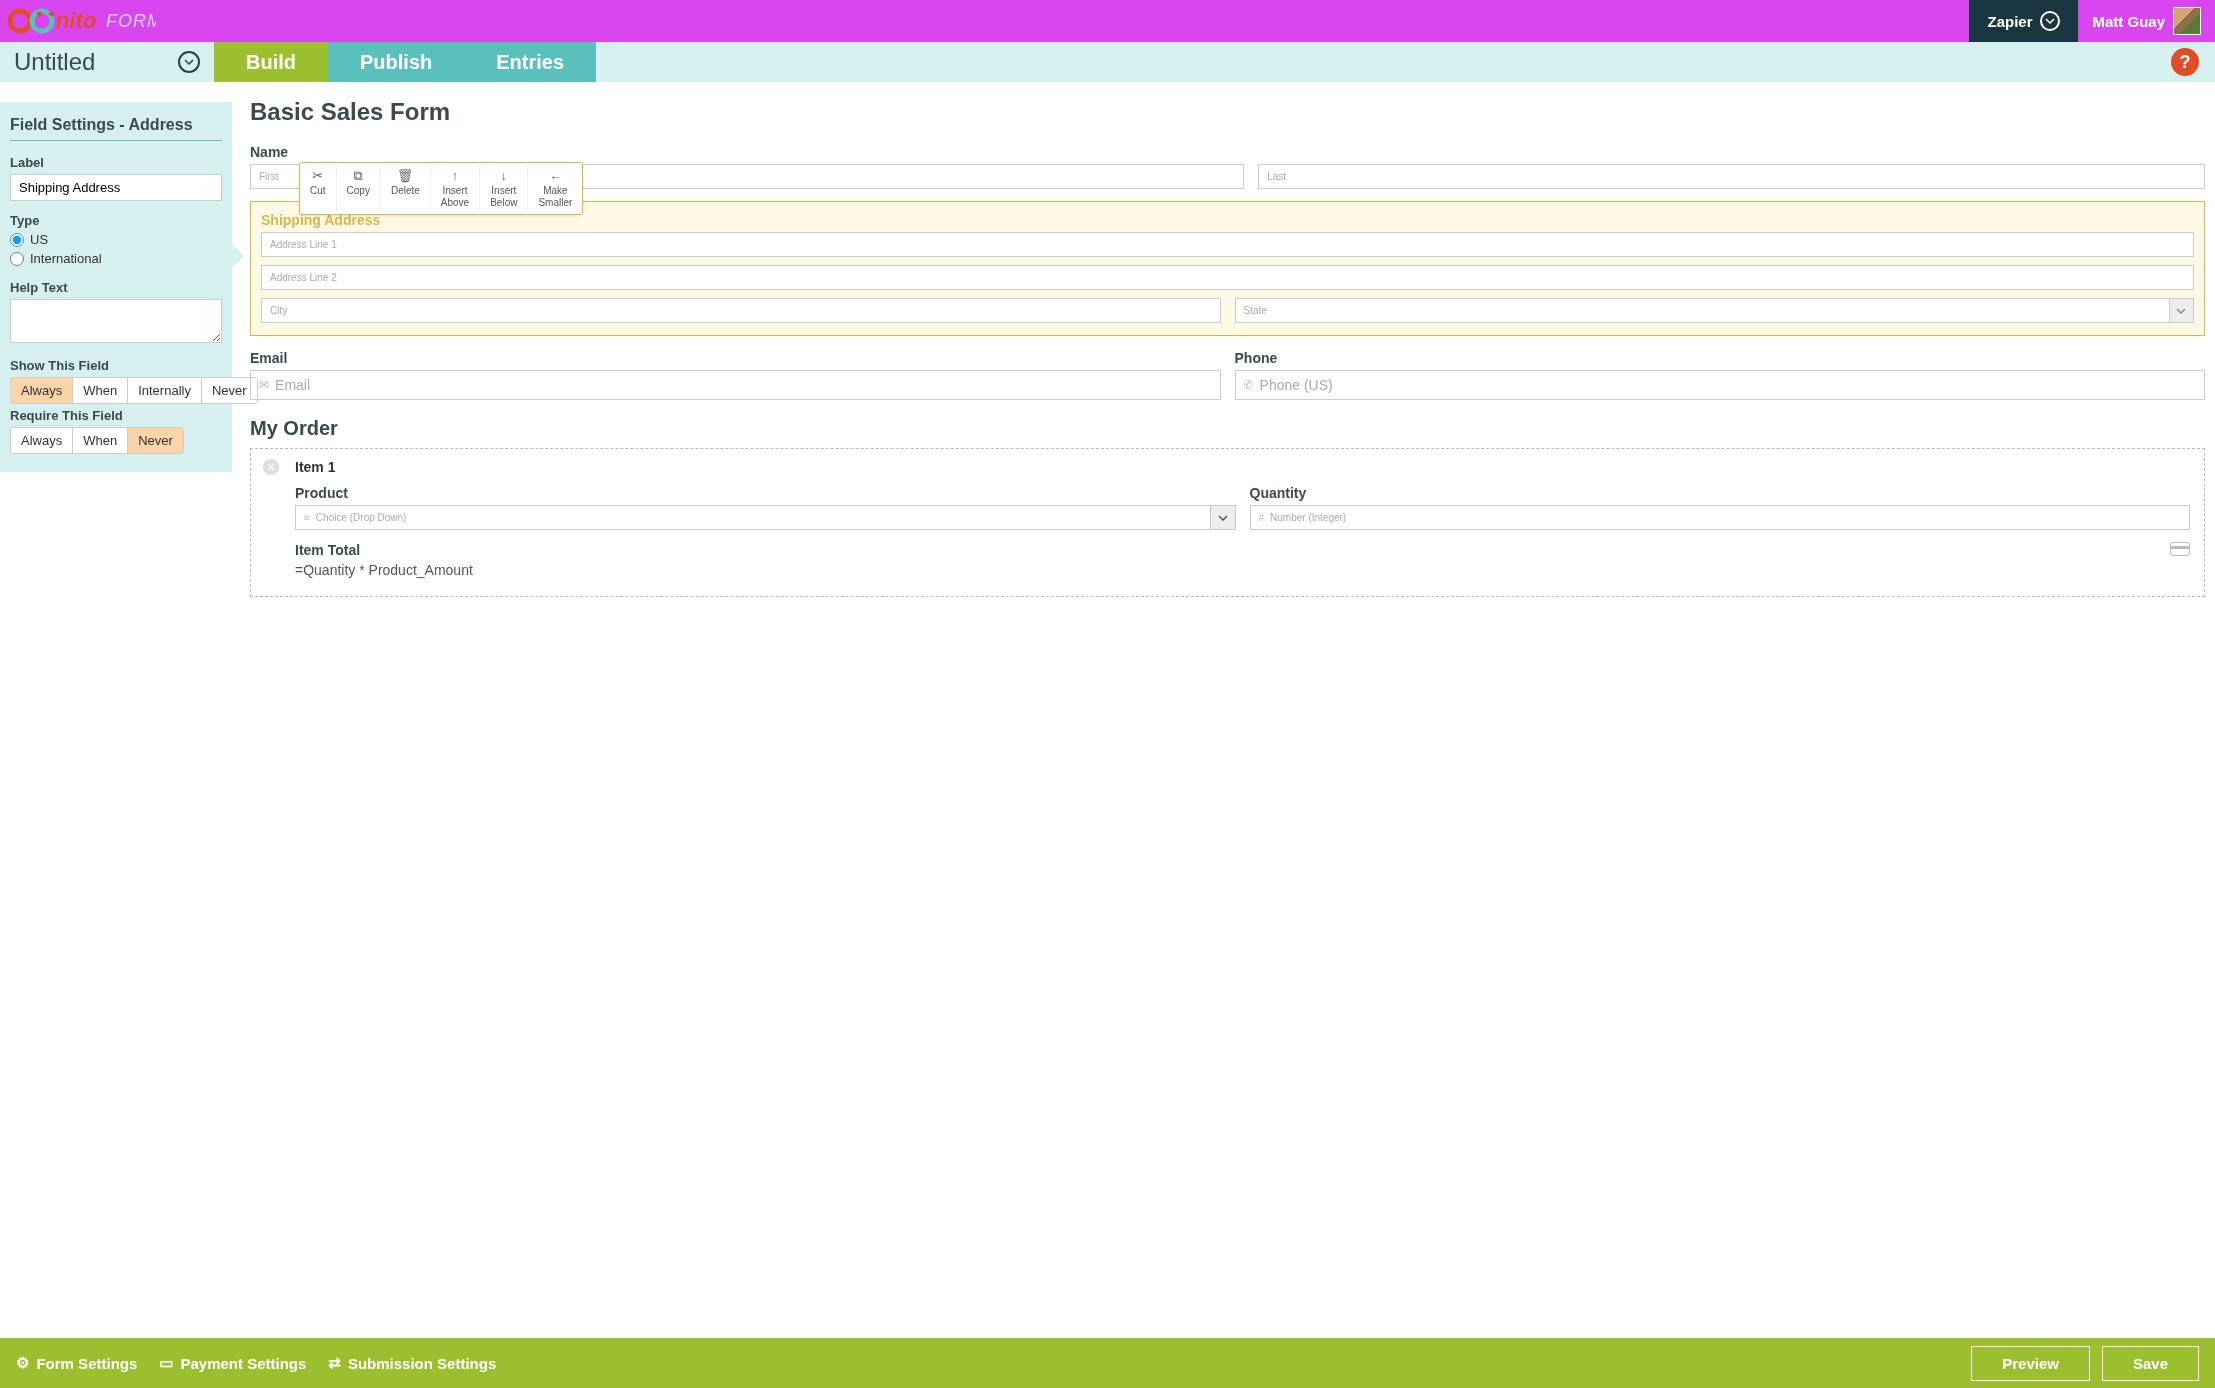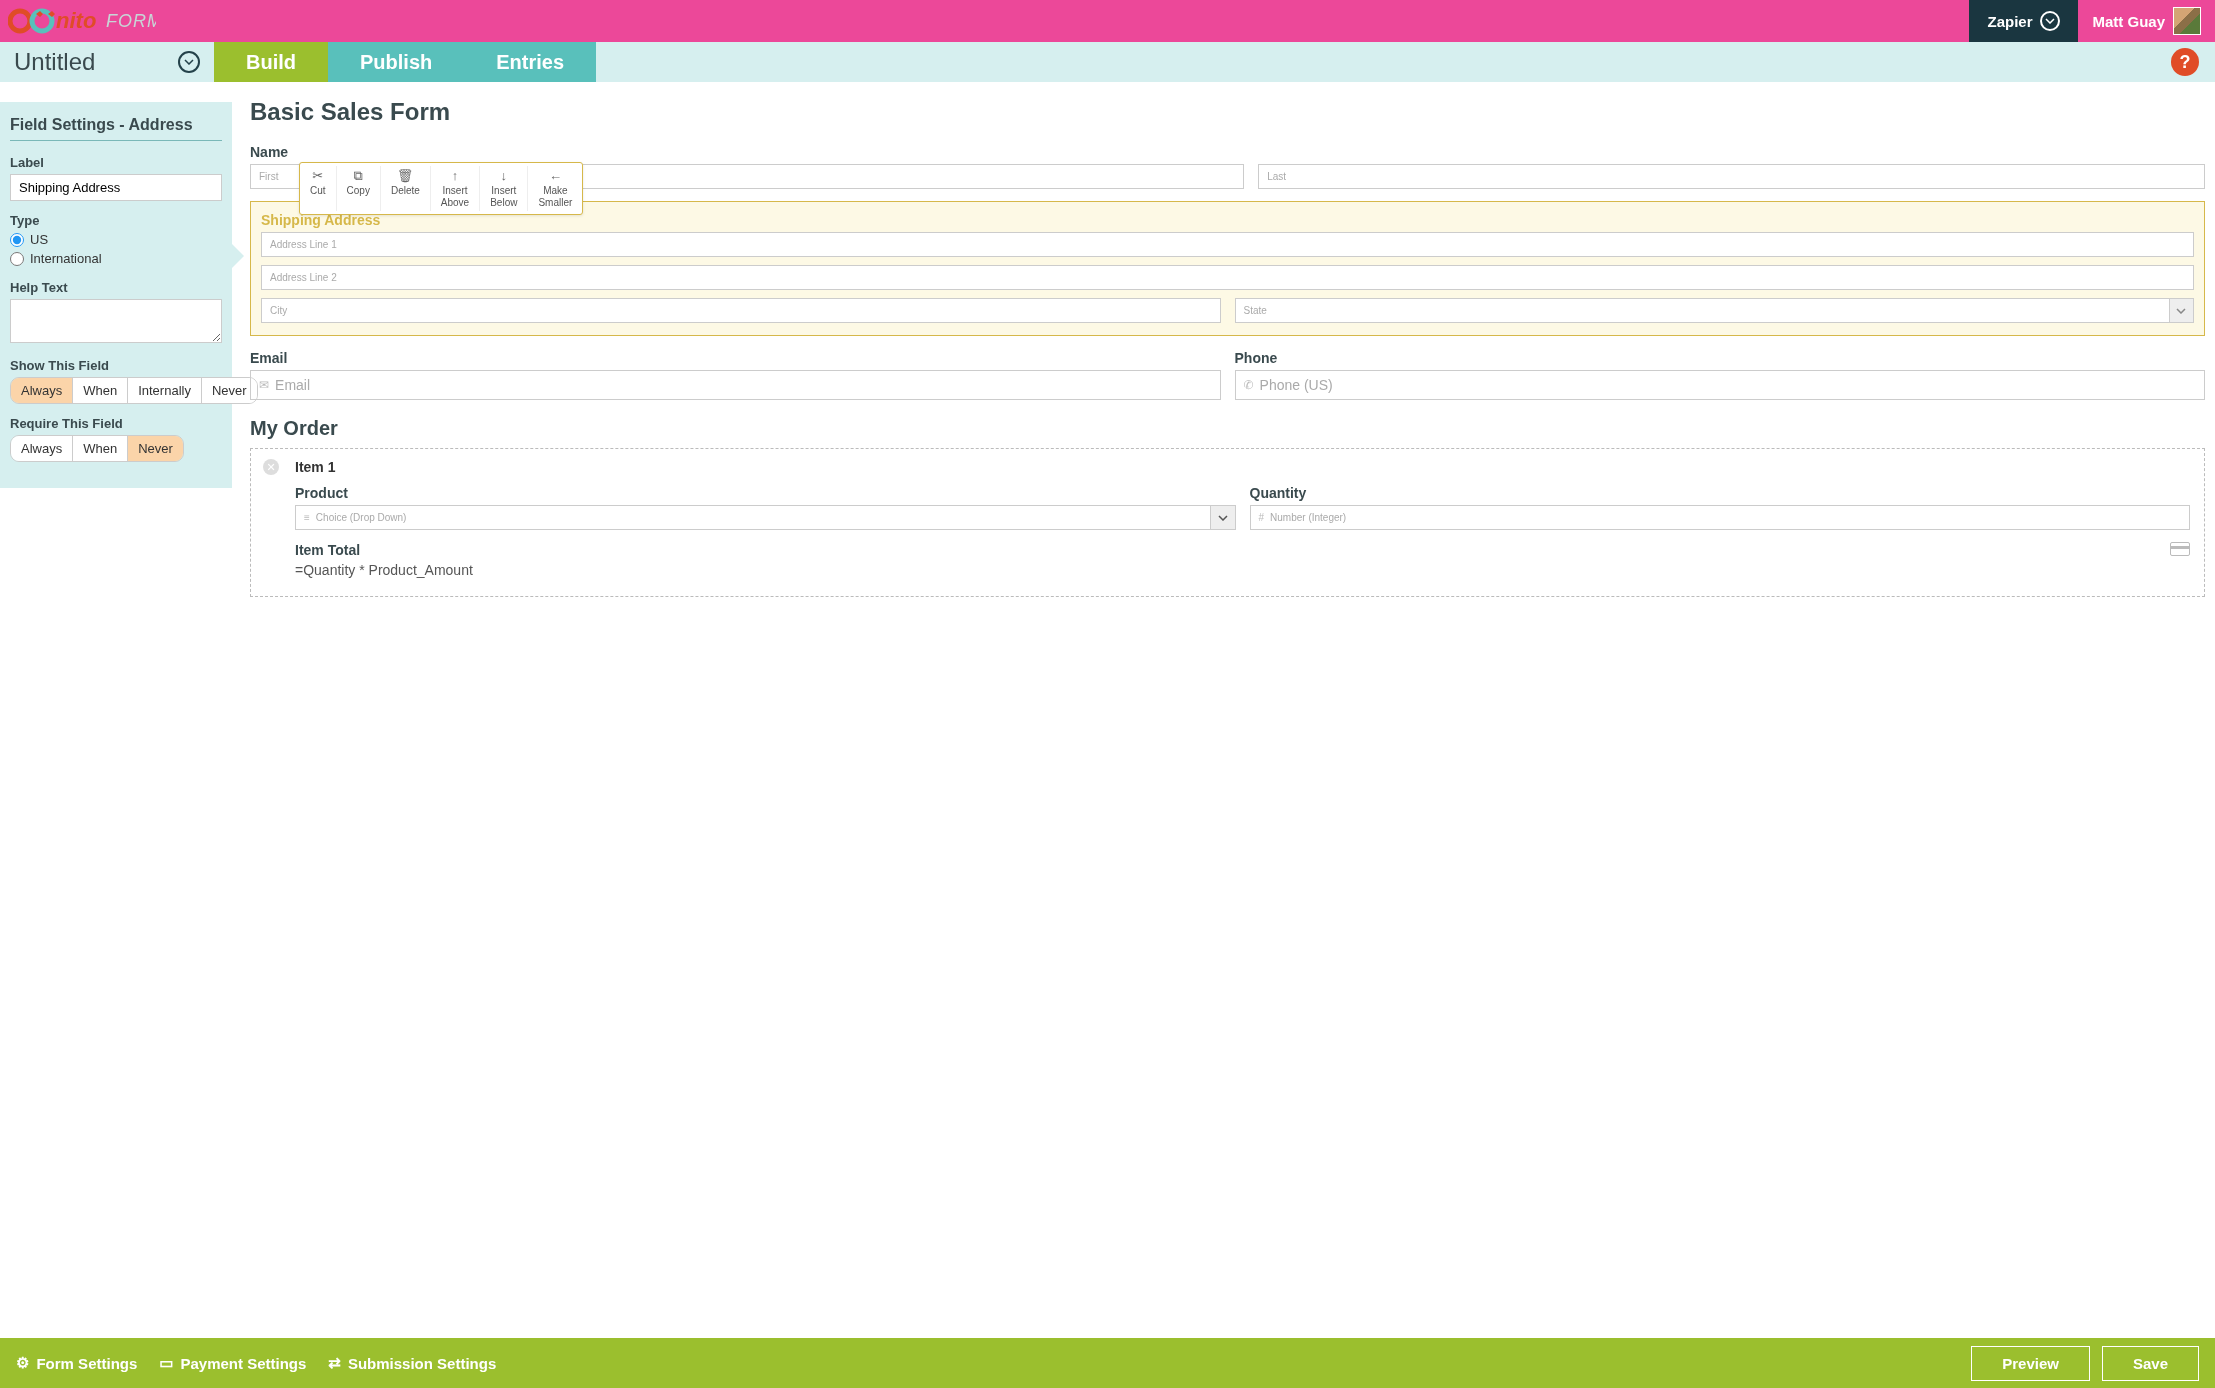--- a/index.html
+++ b/index.html
@@ -1,19 +1,19 @@
 <!DOCTYPE html>
 <html><head>
 <meta charset="utf-8">
 <style>
 * { margin: 0; padding: 0; box-sizing: border-box; }
 body { font-family: Arial, Helvetica, sans-serif; font-size: 14px; color: #333; background: #fff; }
 
 
-.header { background: #ec4899; height: 42px; display: flex; align-items: center; justify-content: space-between; padding: 0; }
+.header { background: #d946ef; height: 42px; display: flex; align-items: center; justify-content: space-between; padding: 0; }
 .logo { display: flex; align-items: center; padding-left: 8px; }
 .header-right { display: flex; align-items: center; height: 100%; }
 .zapier-btn { background: #1a3640; color: #fff; padding: 0 18px; height: 100%; display: flex; align-items: center; gap: 8px; font-size: 15px; font-weight: bold; }
 .zapier-btn .circle-chev { width: 20px; height: 20px; border: 2px solid #fff; border-radius: 50%; display: flex; align-items: center; justify-content: center; }
 .user-btn { color: #fff; padding: 0 14px; height: 100%; display: flex; align-items: center; gap: 8px; font-size: 15px; font-weight: bold; }
 .avatar { width: 28px; height: 28px; background: linear-gradient(135deg, #d4a574 40%, #8b6f47 40%, #8b6f47 60%, #5a7a3a 60%); border: 1px solid #fff; }
 
 
 .subheader { background: #d6efef; height: 40px; display: flex; align-items: stretch; }
 .form-title-area { display: flex; align-items: center; gap: 12px; padding: 0 14px; width: 214px; justify-content: space-between; }
@@ -32,21 +32,21 @@
 
 .sidebar { width: 232px; background: #d6efef; padding: 14px 10px; margin-top: 20px; height: fit-content; position: relative; }
 .sidebar::after { content: ''; position: absolute; right: -12px; top: 142px; border-left: 12px solid #d6efef; border-top: 12px solid transparent; border-bottom: 12px solid transparent; }
 .sidebar-title { font-size: 16px; font-weight: bold; color: #3a4a4e; border-bottom: 1px solid #7ab8b8; padding-bottom: 6px; margin-bottom: 14px; font-family: 'Arial Narrow', Arial, sans-serif; }
 .sidebar-label { font-size: 13px; font-weight: bold; color: #3a4a4e; margin-bottom: 4px; font-family: 'Arial Narrow', Arial, sans-serif; }
 .sidebar-input { width: 100%; padding: 5px 8px; border: 1px solid #ccc; font-size: 13px; margin-bottom: 12px; }
 .sidebar-textarea { width: 100%; padding: 5px 8px; border: 1px solid #ccc; font-size: 13px; margin-bottom: 12px; height: 44px; resize: vertical; }
 .radio-group { margin-bottom: 14px; }
 .radio-item { display: flex; align-items: center; gap: 6px; margin-bottom: 4px; font-size: 13px; }
 .radio-item input[type="radio"] { width: 14px; height: 14px; accent-color: #2196f3; }
-.btn-group { display: flex; border: 1px solid #ccc; border-radius: 9px; overflow: hidden; width: fit-content; margin-bottom: 12px; }
+.btn-group { display: flex; border: 1px solid #ccc; border-radius: 3px; overflow: hidden; width: fit-content; margin-bottom: 4px; }
 .btn-seg { padding: 5px 10px; font-size: 13px; background: #fff; border-right: 1px solid #ccc; cursor: pointer; }
 .btn-seg:last-child { border-right: none; }
 .btn-seg.active { background: #fbd4a9; }
 
 
 .canvas { flex: 1; padding: 16px 10px 32px 18px; position: relative; }
 .canvas-title { font-size: 24px; font-weight: bold; color: #3a4a4e; margin-bottom: 18px; font-family: 'Arial Narrow', Arial, sans-serif; }
 .field-label { font-size: 14px; font-weight: bold; color: #3a4a4e; margin-bottom: 4px; font-family: 'Arial Narrow', Arial, sans-serif; }
 .form-row { display: flex; gap: 14px; margin-bottom: 12px; }
 .form-col { flex: 1; }

